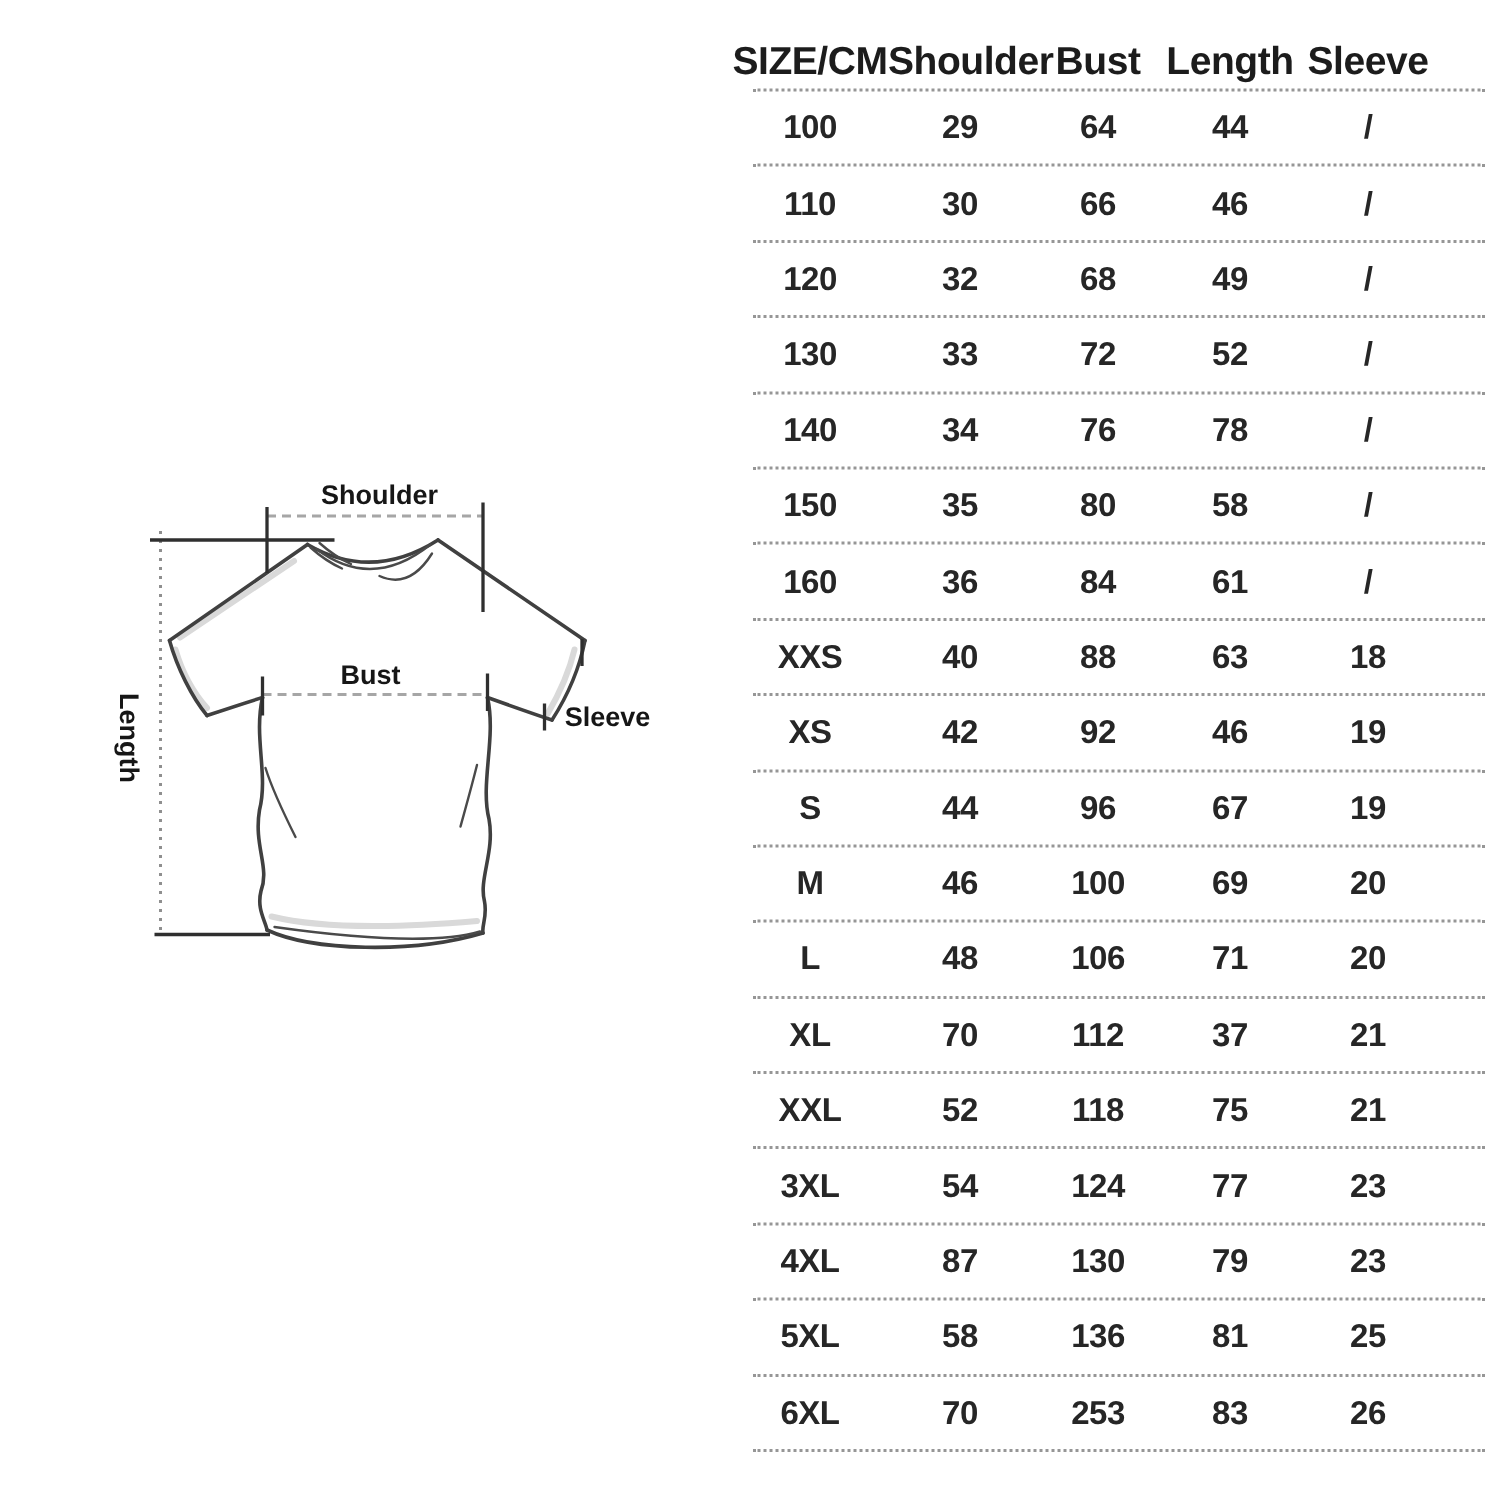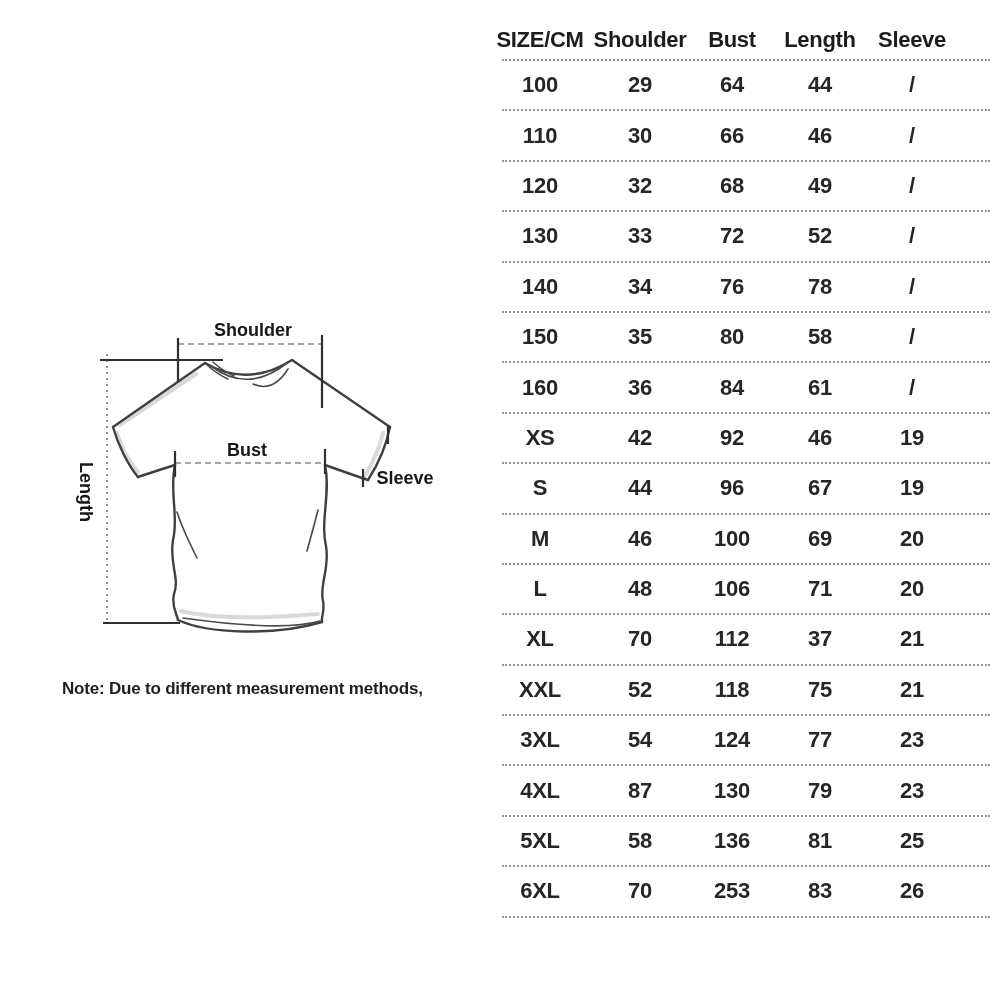--- a/index.html
+++ b/index.html
@@ -15,21 +15,21 @@
   }
   .t-row::after{
     content:"";position:absolute;left:14px;right:0;bottom:-1px;
     border-bottom:2px dotted #969696;
   }
   .t-head{height:40px;}
   .cell{
     text-align:center;font-size:22px;font-weight:700;color:#262626;
     letter-spacing:-0.3px;white-space:nowrap;
   }
-  .t-head .cell{font-size:22px;color:#1c1c1c;}
+  .t-head .cell{font-size:26px;color:#1c1c1c;}
   
   .diagram-svg{position:absolute;left:50px;top:300px;}
   .note{
     position:absolute;left:62px;top:676px;width:440px;
     font-size:17px;font-weight:700;line-height:26px;color:#1f1f1f;letter-spacing:-0.2px;
   }
   .shirt{stroke:#404040;stroke-width:2.4;fill:none;stroke-linecap:round;stroke-linejoin:round;}
   .shirt-thin{stroke:#4a4a4a;stroke-width:1.6;fill:none;stroke-linecap:round;}
   .shade{stroke:#d9d9d9;stroke-width:4;fill:none;stroke-linecap:round;}
   .meas{stroke:#2f2f2f;stroke-width:2.2;stroke-linecap:butt;}
@@ -85,21 +85,20 @@
       <line class="meas" x1="53" y1="323" x2="130" y2="323"></line>
     </g>
 
     <text class="lbl" x="203" y="36" text-anchor="middle">Shoulder</text>
     <text class="lbl" x="197" y="156" text-anchor="middle">Bust</text>
     <text class="lbl" x="355" y="184" text-anchor="middle">Sleeve</text>
     <text class="lbl" x="30" y="192" text-anchor="middle" transform="rotate(90 30 192)">Length</text>
   </svg>
 
   <div class="note">
-    <div>Note: Due to different measurement methods,</div>
   </div>
 
   <div class="size-table">
     <div class="t-row t-head">
       <span class="cell">SIZE/CM</span>
       <span class="cell">Shoulder</span>
       <span class="cell">Bust</span>
       <span class="cell">Length</span>
       <span class="cell">Sleeve</span>
     </div>
@@ -147,20 +146,27 @@
       <span class="cell">/</span>
     </div>
         <div class="t-row">
       <span class="cell">160</span>
       <span class="cell">36</span>
       <span class="cell">84</span>
       <span class="cell">61</span>
       <span class="cell">/</span>
     </div>
         <div class="t-row">
+      <span class="cell">XXS</span>
+      <span class="cell">40</span>
+      <span class="cell">88</span>
+      <span class="cell">63</span>
+      <span class="cell">18</span>
+    </div>
+        <div class="t-row">
       <span class="cell">XS</span>
       <span class="cell">42</span>
       <span class="cell">92</span>
       <span class="cell">46</span>
       <span class="cell">19</span>
     </div>
         <div class="t-row">
       <span class="cell">S</span>
       <span class="cell">44</span>
       <span class="cell">96</span>

